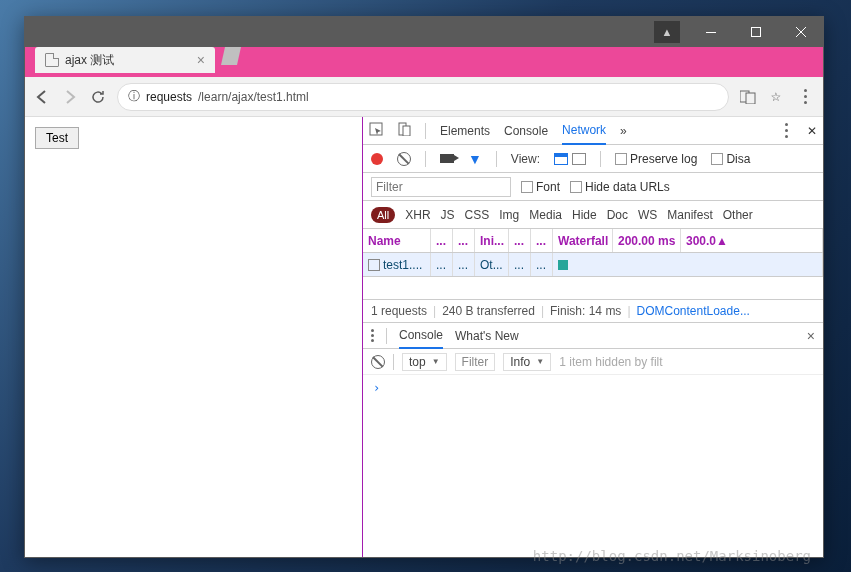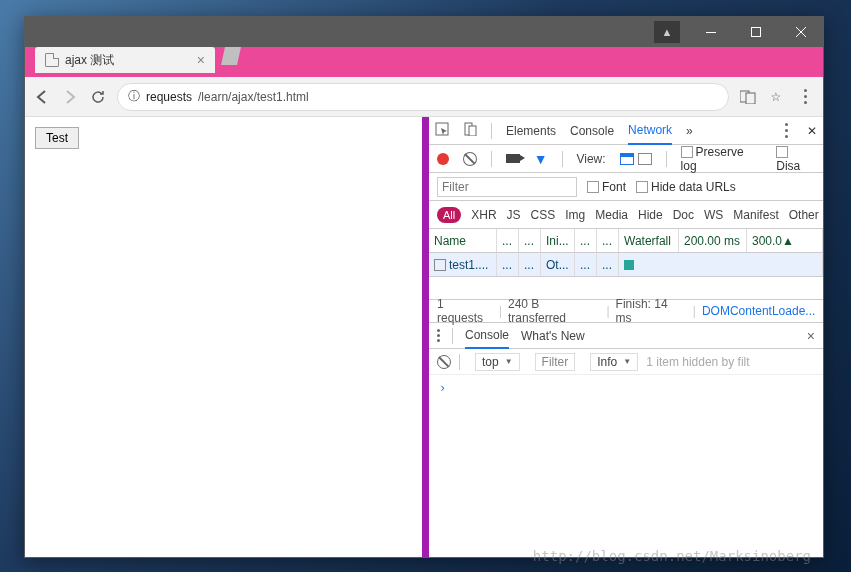--- a/index.html
+++ b/index.html
@@ -15,21 +15,21 @@
 .tab .x { margin-left:auto; color:#888; font-size:14px; }
 .newtab { width:20px; height:18px; background:#c0c0c0; margin-left:6px; margin-bottom:4px; clip-path:polygon(20% 0,100% 0,80% 100%,0 100%); }
 .addrbar { height:40px; background:#f2f2f2; border-bottom:1px solid #ddd; display:flex; align-items:center; padding:0 8px; gap:10px; }
 .nav-ico { width:18px; height:18px; color:#5a5a5a; display:flex; align-items:center; justify-content:center; }
 .nav-ico.dis { color:#bbb; }
 .addr { flex:1; display:flex; align-items:center; height:28px; border:1px solid #ddd; border-radius:14px; background:#fff; padding:0 10px; gap:6px; color:#555; font-size:13px; }
 .addr .host { color:#222; }
 .menu-dots { width:20px; display:flex; flex-direction:column; gap:3px; align-items:center; }
 .menu-dots span { width:3px; height:3px; background:#666; border-radius:50%; }
 .content { flex:1; display:flex; overflow:hidden; }
-.page { width:404px; padding:10px; border-right:7px solid #a21caf; }
+.page { width:338px; padding:10px; border-right:1px solid #a21caf; }
 .page button { padding:3px 10px; border:1px solid #aaa; background:#efefef; font-size:12px; }
 .devtools { flex:1; display:flex; flex-direction:column; color:#333; overflow:hidden; }
 .dt-tabs { height:28px; border-bottom:1px solid #ccc; display:flex; align-items:center; padding:0 6px; gap:14px; }
 .dt-tabs .ico { color:#666; }
 .dt-tabs .sep { width:1px; height:16px; background:#ccc; }
 .dt-tabs .tab-i { color:#444; padding:6px 0; }
 .dt-tabs .tab-i.active { color:#1a73e8; border-bottom:2px solid #1a73e8; }
 .dt-tabs .chev { color:#444; }
 .dt-tabs .right { margin-left:auto; display:flex; gap:10px; align-items:center; }
 .dt-toolbar { height:28px; border-bottom:1px solid #ccc; display:flex; align-items:center; padding:0 8px; gap:14px; }
@@ -40,41 +40,41 @@
 .cam::after { content:""; position:absolute; right:-5px; top:1px; border-left:5px solid #444; border-top:3.5px solid transparent; border-bottom:3.5px solid transparent; }
 .funnel { color:#1a73e8; font-size:14px; }
 .dt-toolbar .lbl { color:#444; }
 .view-opts { display:flex; gap:4px; }
 .view-opts span { width:14px; height:12px; border:1px solid #888; }
 .view-opts .a { border-color:#1a73e8; background:linear-gradient(#1a73e8 33%,transparent 33%); }
 .cb { width:12px; height:12px; border:1px solid #999; background:#fff; display:inline-block; vertical-align:middle; margin-right:3px; }
 .dt-filter { height:28px; border-bottom:1px solid #ccc; display:flex; align-items:center; padding:0 8px; gap:10px; }
 .dt-filter input { width:140px; height:20px; border:1px solid #ccc; padding:0 4px; font-size:12px; color:#888; }
 .dt-types { height:28px; border-bottom:1px solid #ccc; display:flex; align-items:center; padding:0 8px; gap:10px; color:#444; }
-.dt-types .pill { background:#be185d; color:#fff; padding:2px 6px; border-radius:8px; font-size:11px; }
+.dt-types .pill { background:#7f1d1d; color:#fff; padding:2px 6px; border-radius:8px; font-size:11px; }
 .timeline { height:80px; border-bottom:1px solid #ccc; position:relative; }
 .timeline .ticks { display:flex; justify-content:space-around; padding:4px 20px; color:#666; font-size:11px; }
 .timeline .line { position:absolute; top:20px; width:1px; height:55px; background:#d93025; }
-.cols { height:24px; border-bottom:1px solid #ccc; display:flex; align-items:center; color:#14532d; }
+.cols { height:24px; border-bottom:1px solid #ccc; display:flex; align-items:center; color:#a21caf;font-weight:bold; }
 .cols > div { border-right:1px solid #ddd; padding:0 5px; height:100%; display:flex; align-items:center; overflow:hidden; white-space:nowrap; }
 .row { height:24px; display:flex; align-items:center; background:#e8f0fe; border-bottom:1px solid #ccc; }
 .row > div { border-right:1px solid #ddd; padding:0 5px; height:100%; display:flex; align-items:center; overflow:hidden; white-space:nowrap; color:#0c4a6e; }
 .row .wf-bar { width:10px; height:10px; background:#26a69a; }
 .status { height:24px; border-top:1px solid #ccc; border-bottom:1px solid #ccc; display:flex; align-items:center; padding:0 8px; gap:6px; color:#555; margin-top:22px; }
 .status .d { color:#ccc; }
 .status .dcll { color:#1a73e8; overflow:hidden; white-space:nowrap; }
 .drawer-tabs { height:26px; border-bottom:1px solid #ccc; display:flex; align-items:center; padding:0 8px; gap:12px; }
 .drawer-tabs .dots { display:flex; flex-direction:column; gap:2px; }
 .drawer-tabs .dots span { width:3px; height:3px; background:#666; border-radius:50%; }
 .drawer-tabs .sep2 { width:1px; height:16px; background:#ccc; }
 .drawer-tabs .dt { color:#444; padding:5px 0; }
 .drawer-tabs .dt.active { border-bottom:2px solid #1a73e8; }
 .drawer-tabs .x2 { margin-left:auto; color:#666; font-size:14px; }
 .console-bar { height:26px; border-bottom:1px solid #eee; display:flex; align-items:center; padding:0 8px; gap:8px; color:#888; }
-.console-bar .sel { border:1px solid #ddd; padding:1px 6px; display:flex; align-items:center; gap:6px; color:#444;margin-left:7px; }
+.console-bar .sel { border:1px solid #ddd; padding:1px 6px; display:flex; align-items:center; gap:6px; color:#444; }
 .console-bar .tri { font-size:8px; color:#666; }
 .console-body { flex:1; padding:6px 10px; }
 .console-body .prompt { color:#1a73e8; font-family:monospace; }
 .watermark { position:absolute; bottom:8px; right:40px; color:rgba(140,140,140,0.5); font-size:14px; font-family:monospace; }
 </style>
 </head>
 <body>
 
 <div class="window">
   <div class="titlebar">

